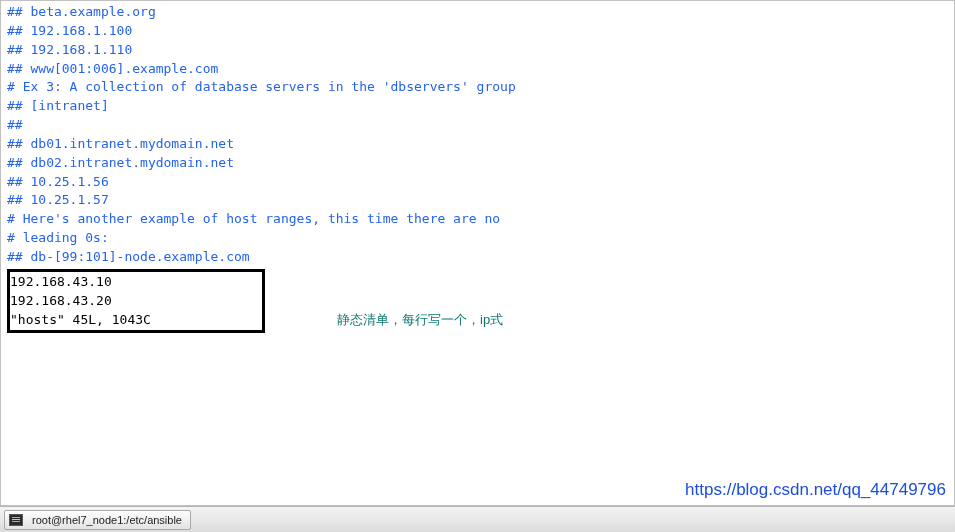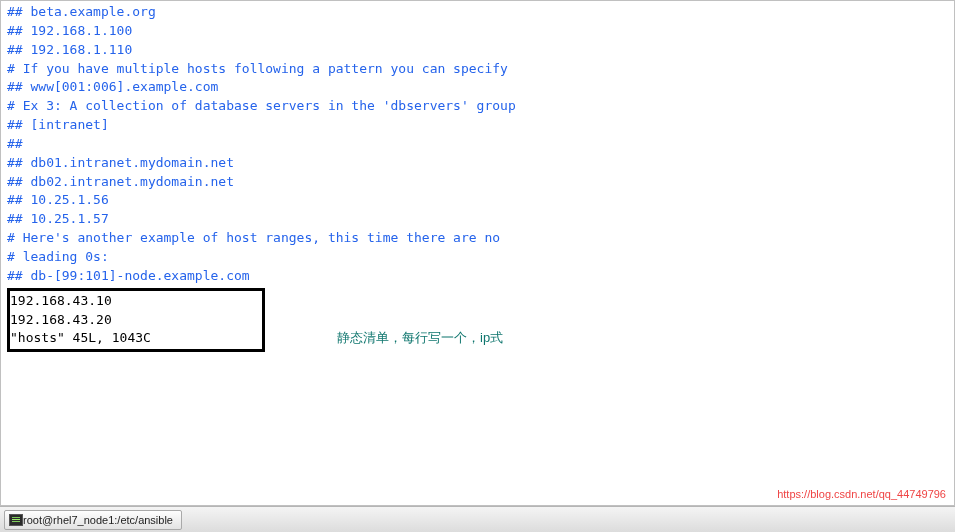--- a/index.html
+++ b/index.html
@@ -53,43 +53,43 @@
       font-size: 13px;
       align-self: flex-end;
       padding-bottom: 4px;
       white-space: nowrap;
       margin-left: 48px;
     }
     .watermark {
       position: absolute;
       right: 8px;
       bottom: 2px;
-      color: #ef4444;
+      color: #1d4ed8;
       font-family: Arial, sans-serif;
-      font-size: 11px;
+      font-size: 17px;
       pointer-events: none;
     }
     .taskbar {
       height: 26px;
       background: linear-gradient(to bottom, #f4f4f4, #dcdcdc);
       border-top: 1px solid #b5b5b5;
       display: flex;
       align-items: center;
       padding: 2px 4px;
       gap: 4px;
     }
     .task-button {
       height: 20px;
       background: linear-gradient(to bottom, #fefefe, #e3e3e3);
       border: 1px solid #a9a9a9;
       border-radius: 2px;
       display: inline-flex;
       align-items: center;
       padding: 0 8px 0 4px;
-      gap: 0;
+      gap: 9px;
       font-family: Arial, sans-serif;
       font-size: 11px;
       color: #222;
       cursor: pointer;
     }
     .task-icon {
       width: 14px;
       height: 12px;
       background: #2b2b2b;
       border: 1px solid #555;
@@ -105,21 +105,20 @@
     }
   </style>
 </head>
 <body>
 
 <div class="terminal-area">
   <div class="file-line">## beta.example.org</div>
   <div class="file-line">## 192.168.1.100</div>
   <div class="file-line">## 192.168.1.110</div>
   <div class="file-line"></div>
-  <div class="file-line"># If you have multiple hosts following a pattern you can specify</div>
   <div class="file-line"></div>
   <div class="file-line">## www[001:006].example.com</div>
   <div class="file-line"></div>
   <div class="file-line"># Ex 3: A collection of database servers in the 'dbservers' group</div>
   <div class="file-line"></div>
   <div class="file-line">## [intranet]</div>
   <div class="file-line">##</div>
   <div class="file-line">## db01.intranet.mydomain.net</div>
   <div class="file-line">## db02.intranet.mydomain.net</div>
   <div class="file-line">## 10.25.1.56</div>

